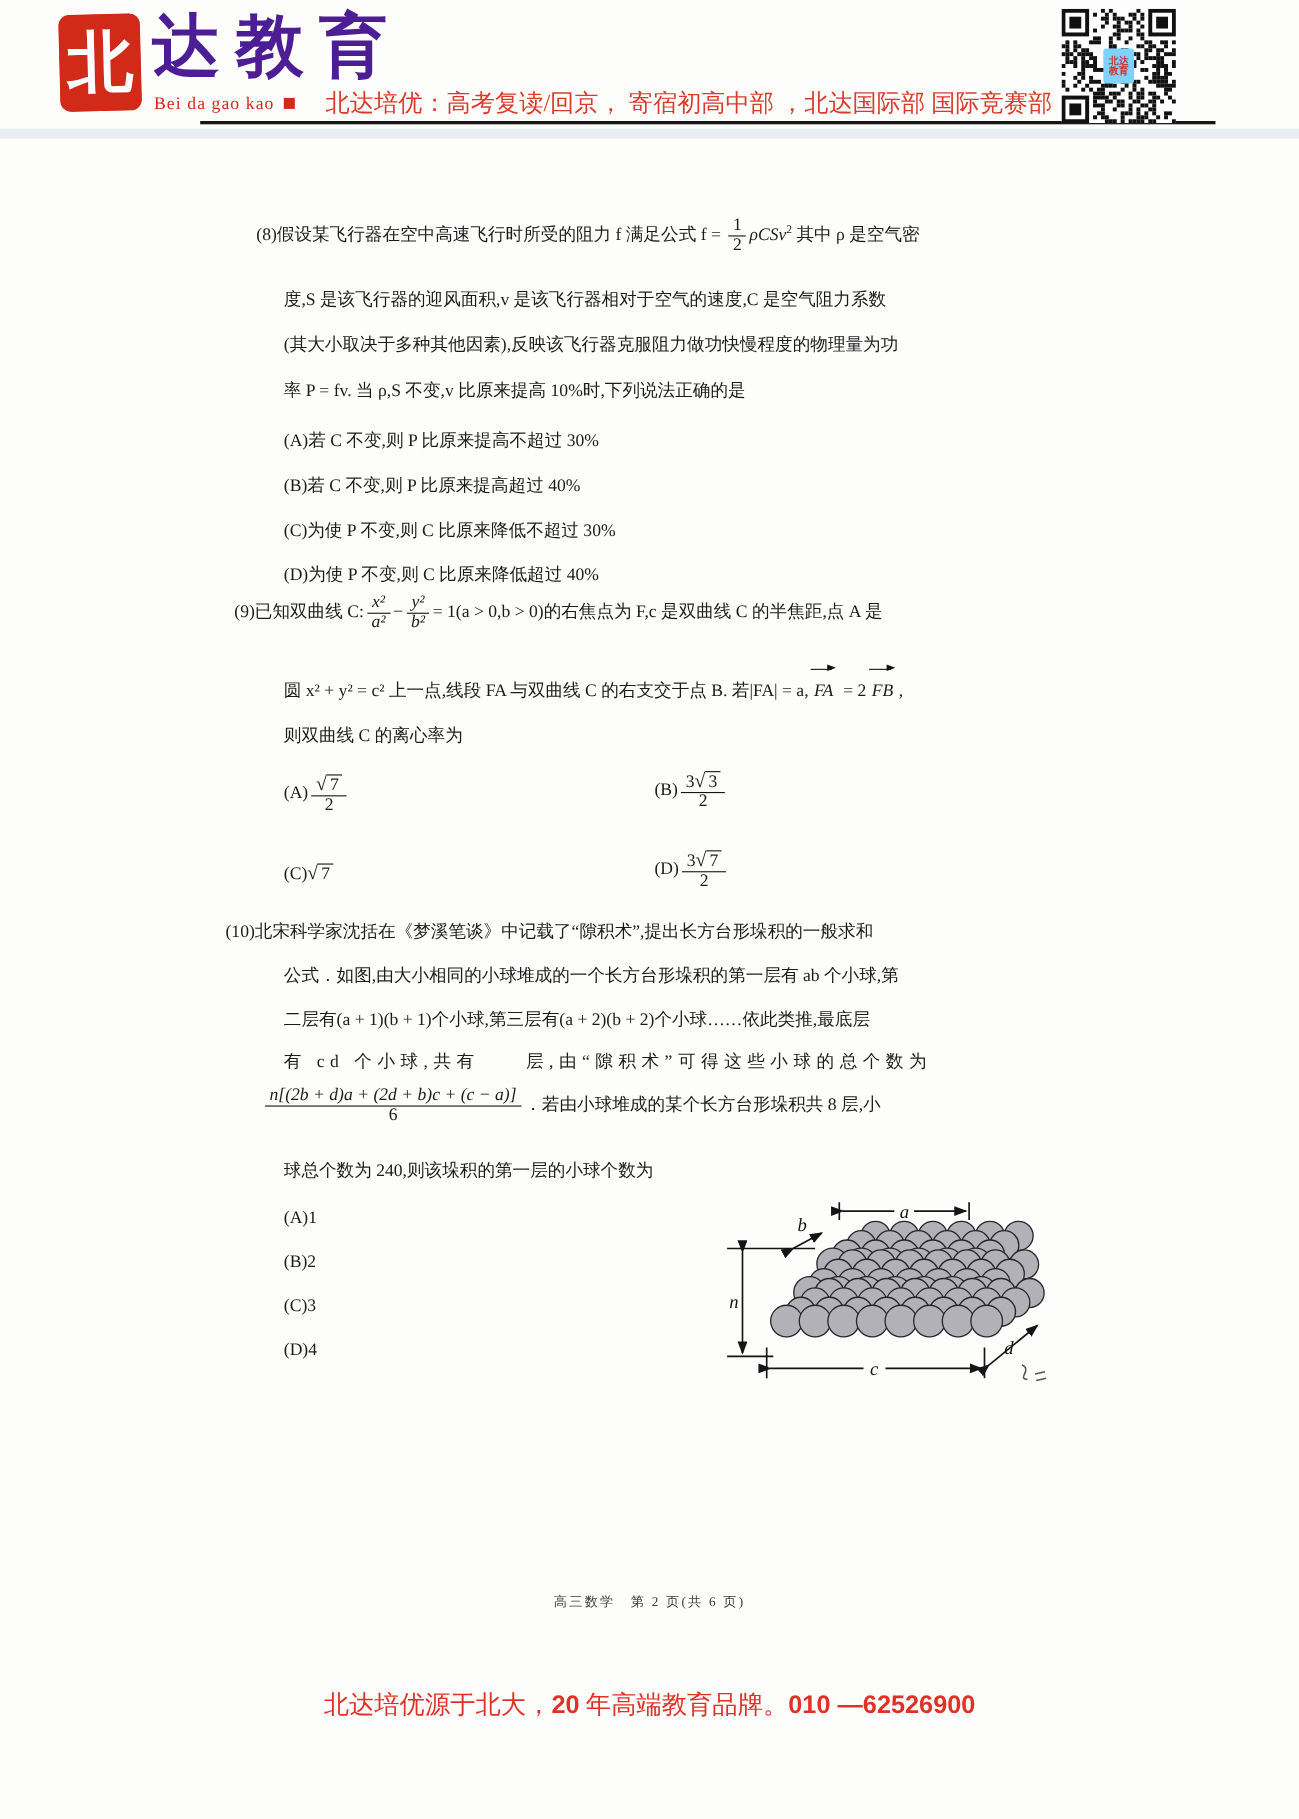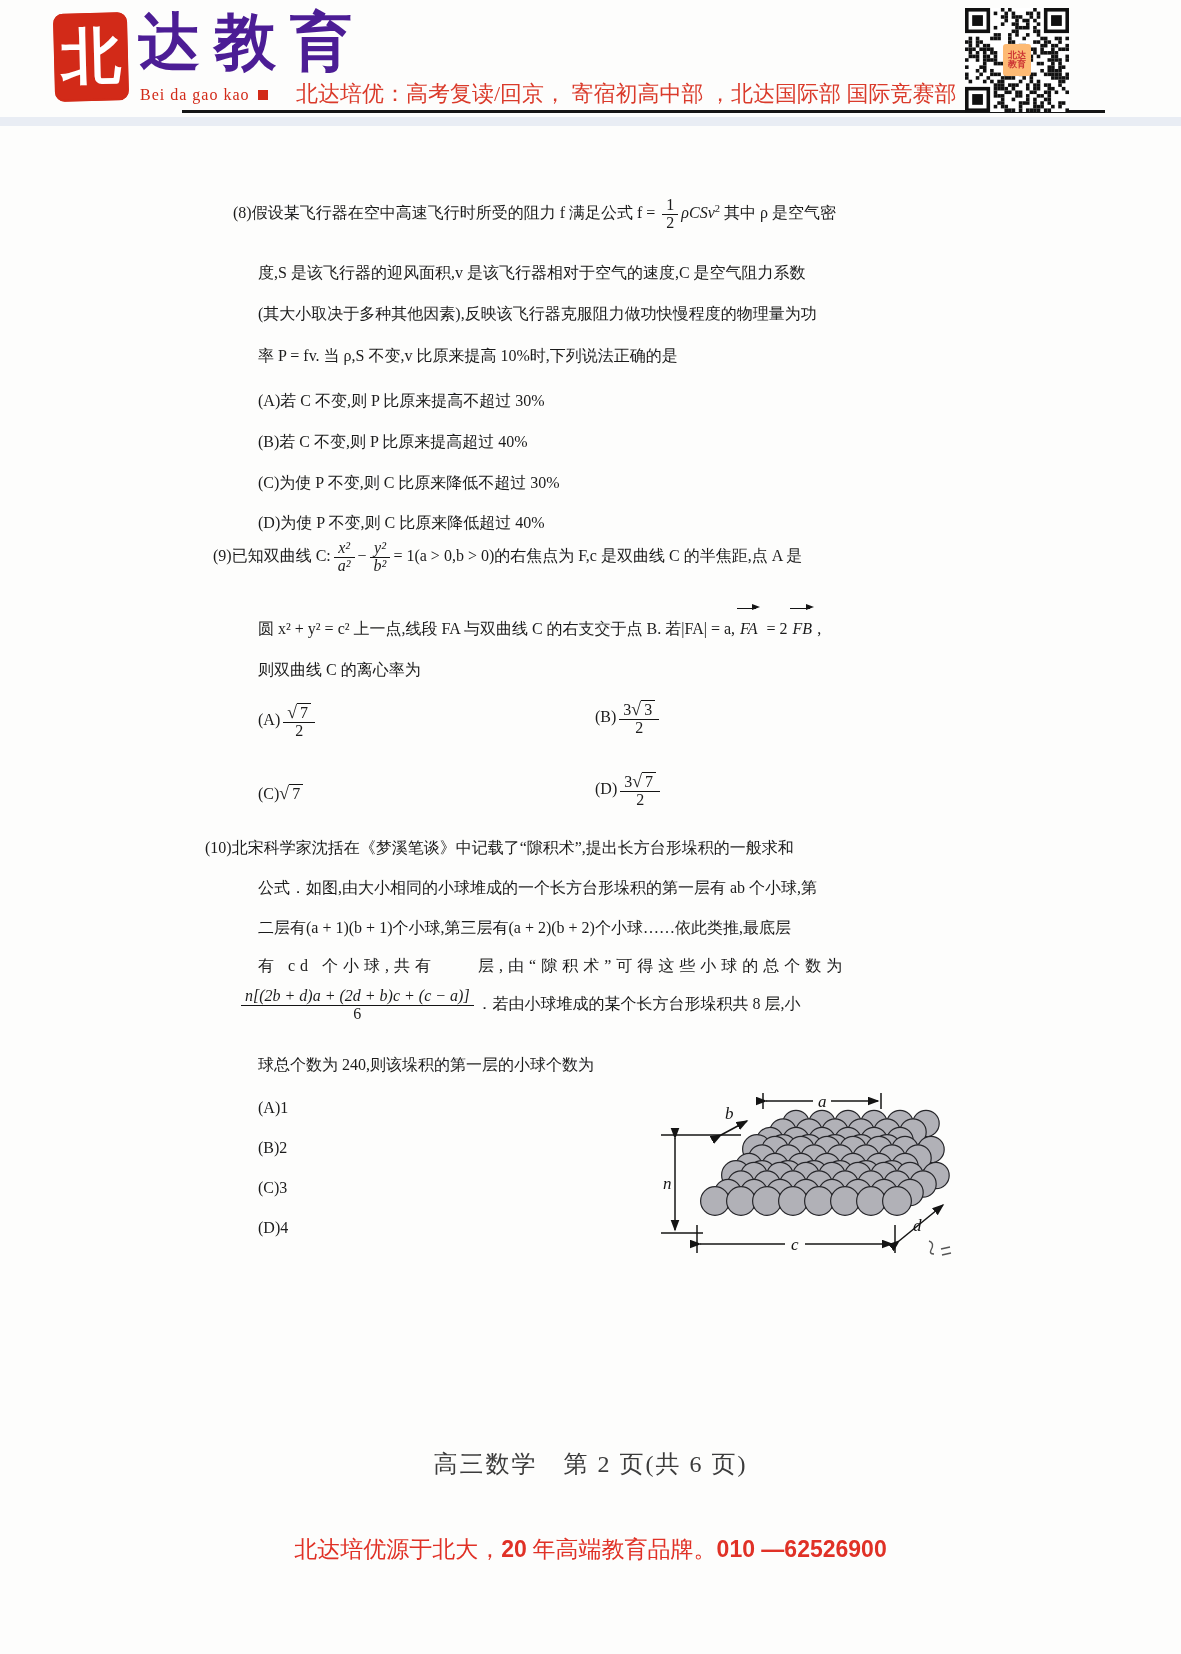--- a/index.html
+++ b/index.html
@@ -15,21 +15,21 @@
          letter-spacing:14px;font-family:"Liberation Serif",serif;}
   .brand-sub{position:absolute;left:140px;top:86px;color:#d22a18;font-size:16px;letter-spacing:1px;}
   .brand-sq{display:inline-block;width:10px;height:10px;background:#d22a18;margin-left:8px;}
   .tagline{position:absolute;left:296px;top:79px;color:#da3a2a;font-size:22px;white-space:nowrap;
            font-family:"Liberation Serif",serif;}
   .hrule{position:absolute;left:182px;top:110px;width:923px;height:3px;background:#161616;}
   .hband{position:absolute;left:0;top:117px;width:1181px;height:9px;background:#e9edf4;}
 
   .qr{position:absolute;left:965px;top:8px;width:104px;height:104px;}
   .qr svg{display:block;}
-  .qr-label{position:absolute;left:38px;top:36px;width:28px;height:32px;background:#fdba74;
+  .qr-label{position:absolute;left:38px;top:36px;width:28px;height:32px;background:#7dd3fc;
             border-radius:3px;display:flex;flex-direction:column;align-items:center;justify-content:center;
             line-height:1.05;}
   .qr-label span{color:#c33;font-size:9px;font-weight:bold;}
 
   
   .ln{position:absolute;font-size:16px;white-space:nowrap;color:#1b1b1b;line-height:30px;}
   .spread{letter-spacing:5px;}
   sup.s{font-size:0.66em;vertical-align:super;line-height:0;}
 
   .frac{display:inline-block;vertical-align:middle;text-align:center;line-height:1.05;margin:0 3px;}
@@ -46,21 +46,21 @@
               border-top-width:3px;border-bottom-width:3px;}
 
   
   .pilebox{position:absolute;left:645px;top:1083px;width:310px;height:180px;}
   .ball{fill:#b1b1b7;stroke:#26262a;stroke-width:1.2;}
   .dim{stroke:#141414;stroke-width:1.5;fill:none;}
   .dimlab{font-family:"Liberation Serif",serif;font-style:italic;font-size:17px;fill:#141414;}
   .stray{stroke:#555;stroke-width:1.4;fill:none;}
 
   
-  .footer{position:absolute;left:0;top:1448px;width:1181px;text-align:center;font-size:24px;color:#3c3c3c;
+  .footer{position:absolute;left:0;top:1448px;width:1181px;text-align:center;font-size:12px;color:#3c3c3c;
           letter-spacing:2px;}
   .bottom-red{position:absolute;left:0;top:1534px;width:1181px;text-align:center;font-size:23px;color:#e03126;}
   .bottom-red b{font-family:"Liberation Sans",sans-serif;font-weight:bold;}
 </style>
 </head>
 <body>
 
 <div class="page">
 
   <div class="seal">

